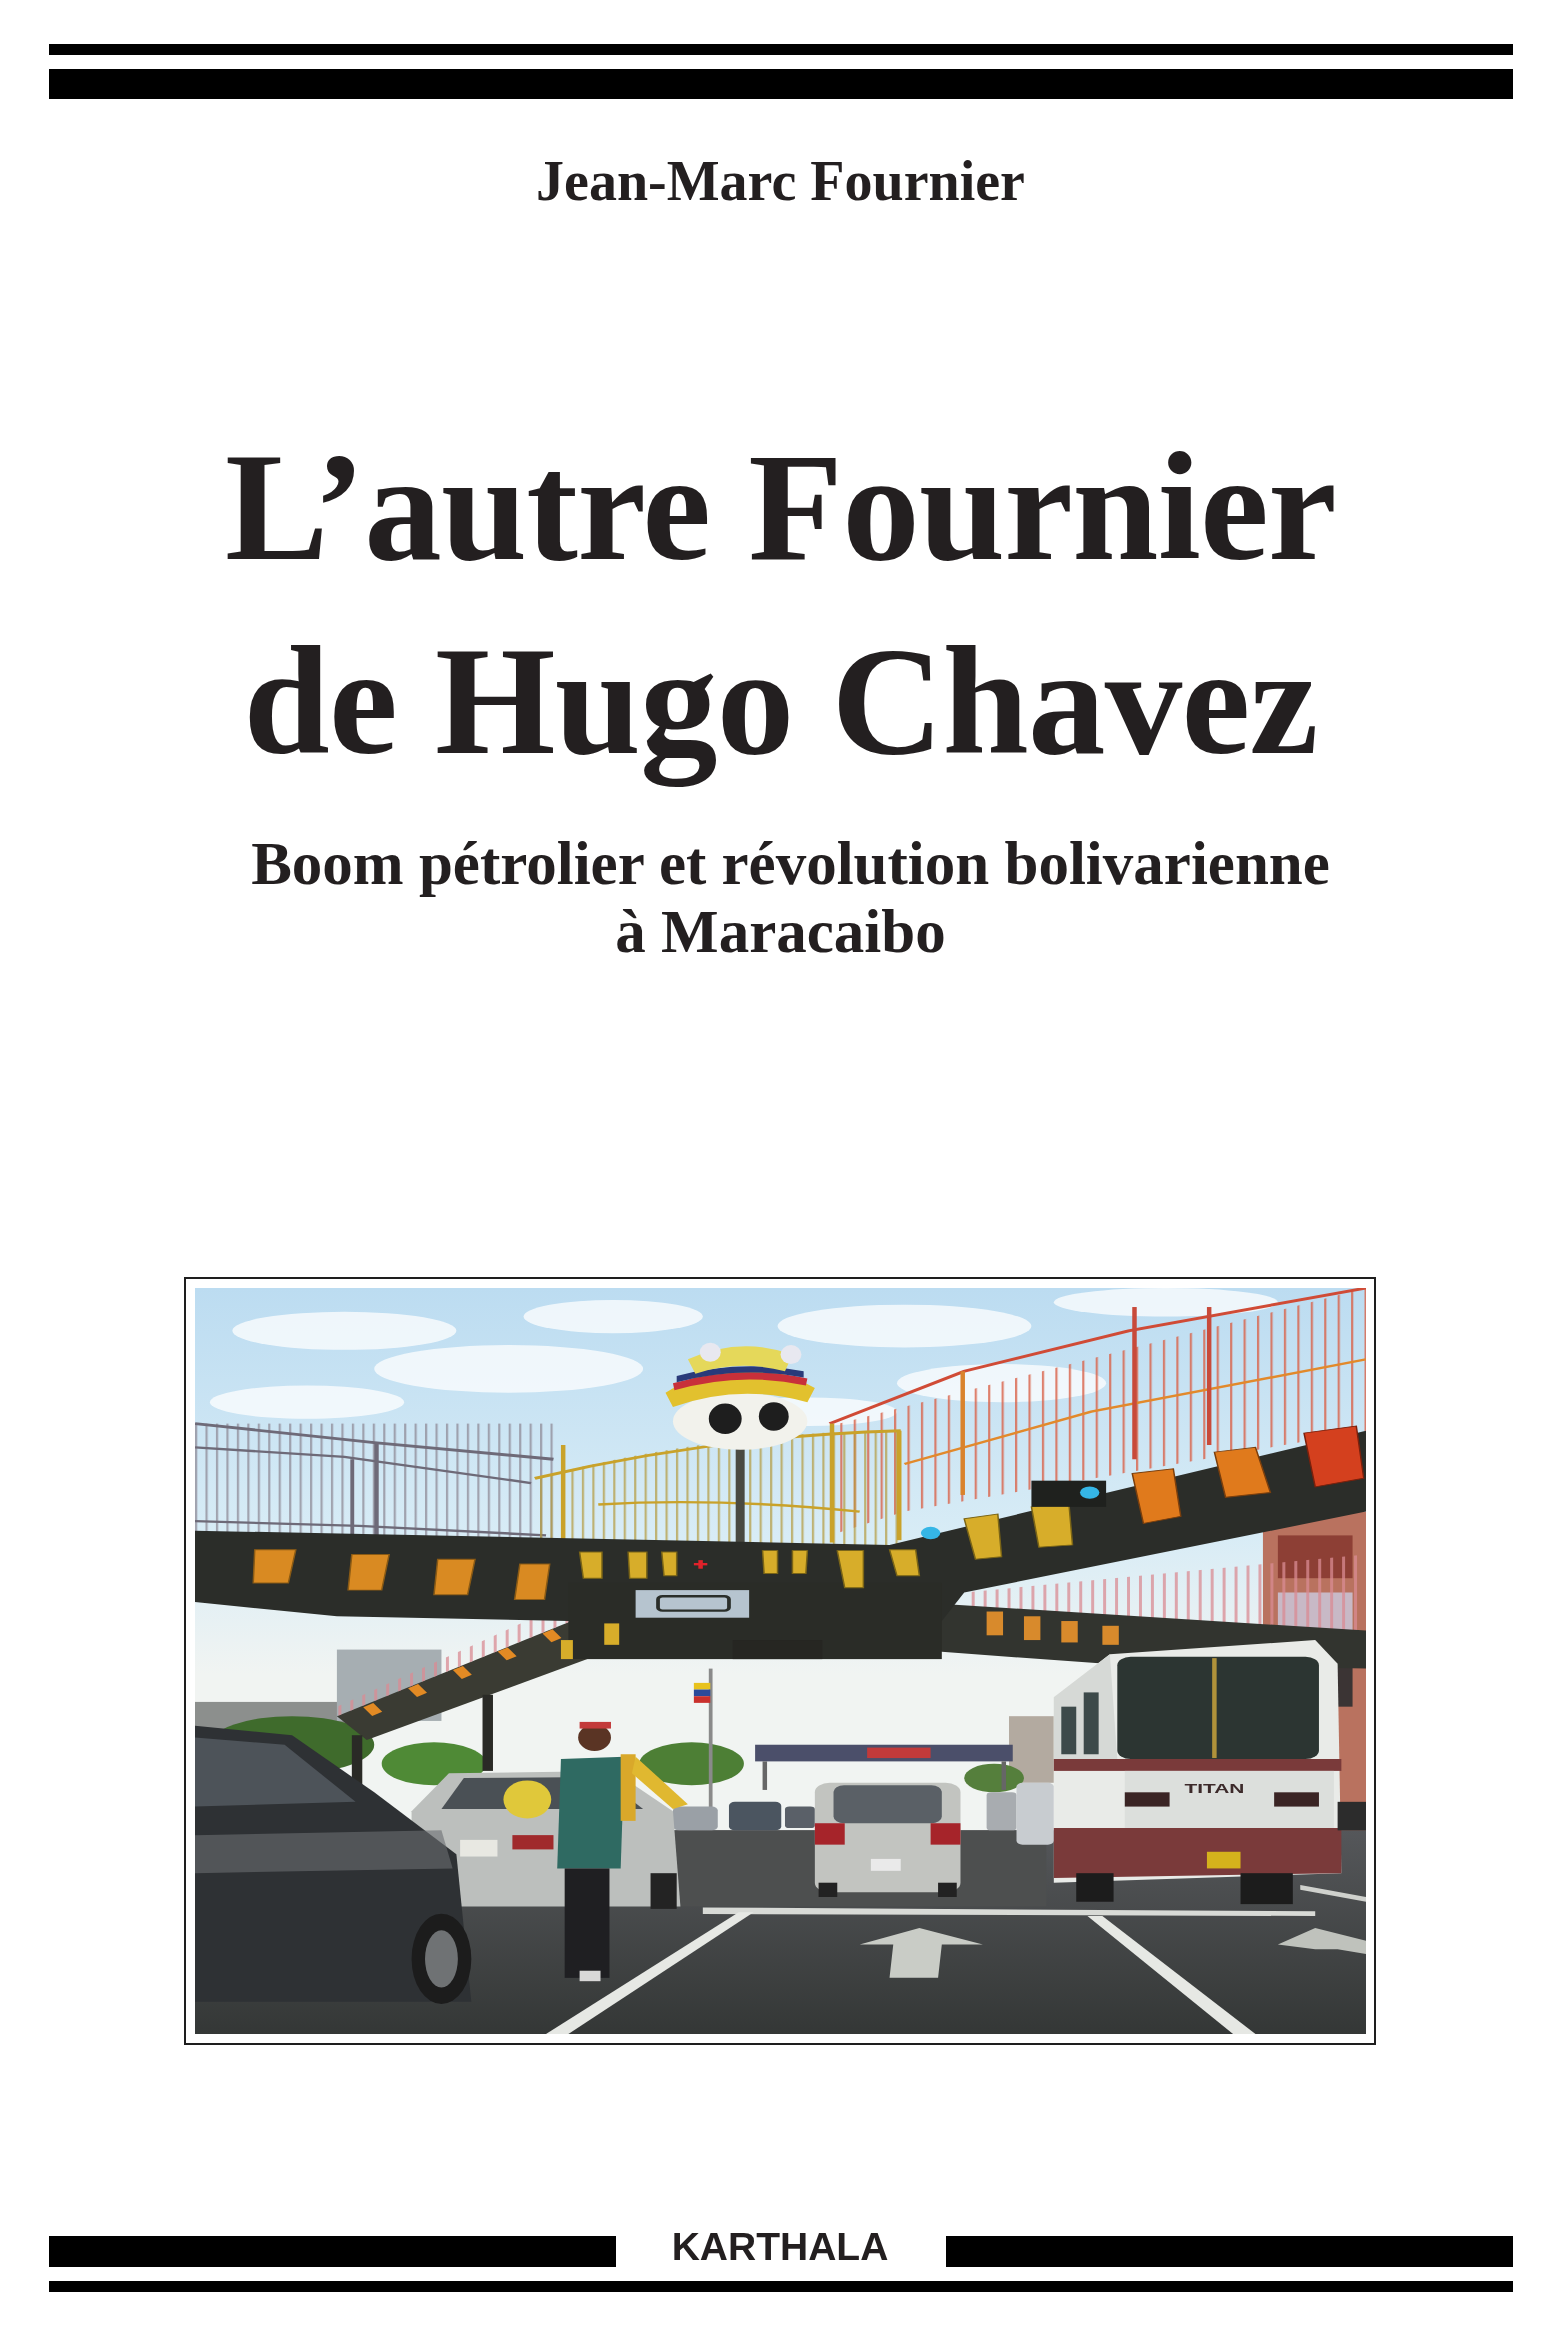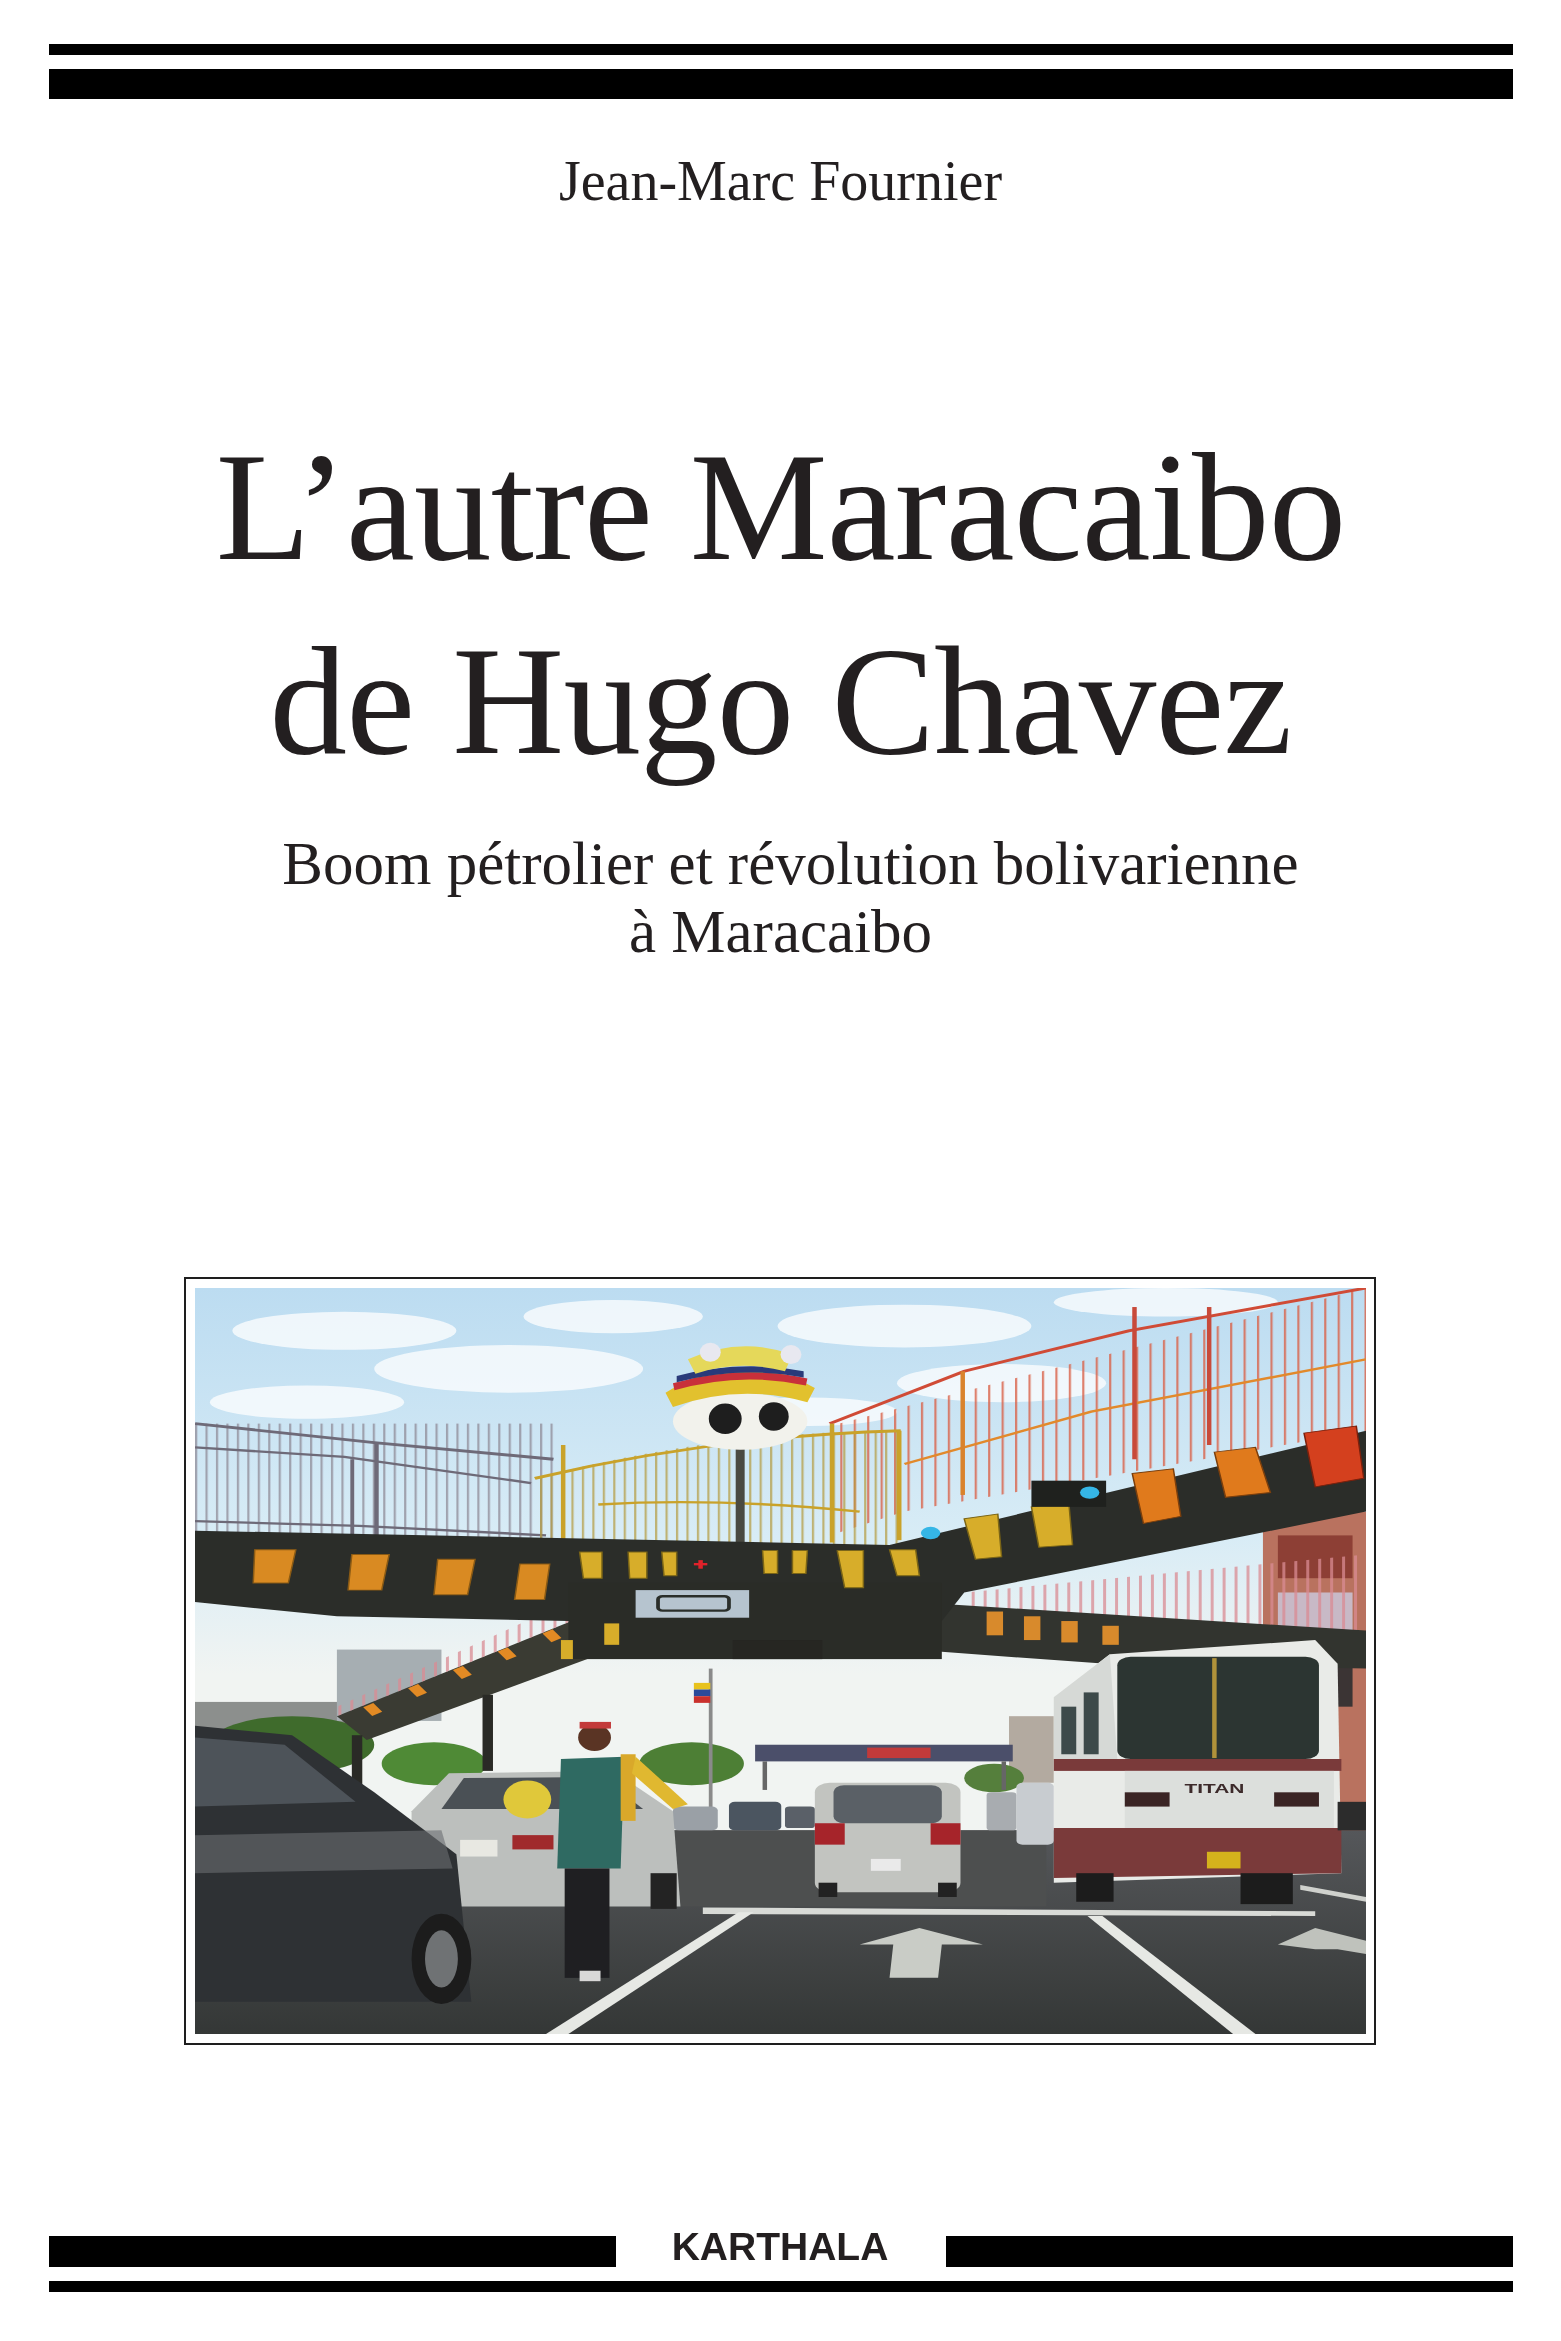--- a/index.html
+++ b/index.html
@@ -1,21 +1,21 @@
 <!DOCTYPE html>
 <html style="font-size:13.2px"><head>
 <meta charset="utf-8">
 <style>
   html, body { margin: 0; padding: 0; background: #ffffff; }
   body { width: 1561px; height: 2342px; position: relative; overflow: hidden; }
   .bar { position: absolute; background: #000000; }
   .line {
     position: absolute; left: 0; width: 1561px; text-align: center;
     white-space: nowrap; color: #231f20; line-height: 1;
-    font-family: "Liberation Serif", "DejaVu Serif", serif; font-weight: normal;
+    font-family: "Liberation Serif", "DejaVu Serif", serif; font-weight: bold;
   }
   #author { top: 153px; font-size: 56px; }
   #title-1 { top: 430px; font-size: 155px; letter-spacing: -0.8px; }
   #title-2 { top: 624px; font-size: 155px; letter-spacing: -0.8px; }
   #sub-1 { top: 833px; font-size: 61px; margin-left: 10px; }
   #sub-2 { top: 901px; font-size: 61px; text-align: center; }
   #publisher {
     position: absolute; left: 615px; width: 330px; top: 2227px; text-align: center;
     font-family: "Liberation Sans", "DejaVu Sans", sans-serif; font-weight: bold;
     font-size: 39px; line-height: 1; color: #231f20; white-space: nowrap;
@@ -32,21 +32,21 @@
 </style>
 </head>
 <body>
 
 <div class="bar" style="left:49px; top:44px; width:1464px; height:10.7px;"></div>
 <div class="bar" style="left:49px; top:69px; width:1464px; height:30px;"></div>
 
 <div id="author" class="line">Jean-Marc Fournier</div>
 
 <div>
-  <div id="title-1" class="line">L’autre Maracaibo</div>
+  <div id="title-1" class="line">L’autre Fournier</div>
   <div id="title-2" class="line">de Hugo Chavez</div>
 </div>
 
 <div>
   <div id="sub-1" class="line">Boom pétrolier et révolution bolivarienne</div>
   <div id="sub-2" class="line">à Maracaibo</div>
 </div>
 
 <div id="frame"></div>
 <div id="photo">

